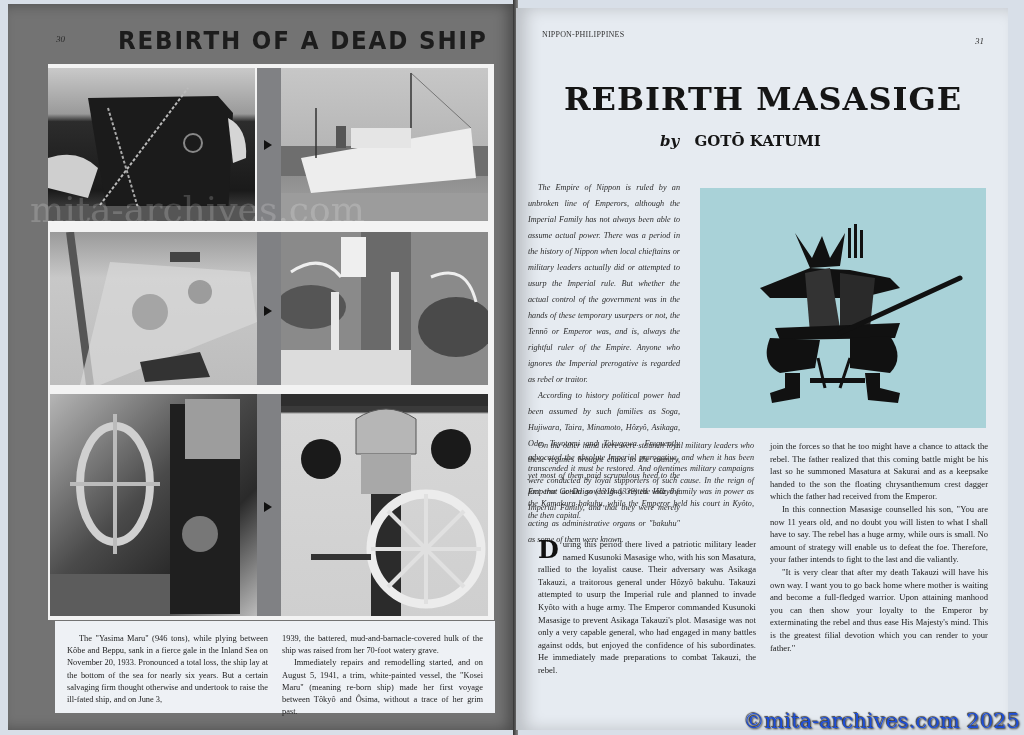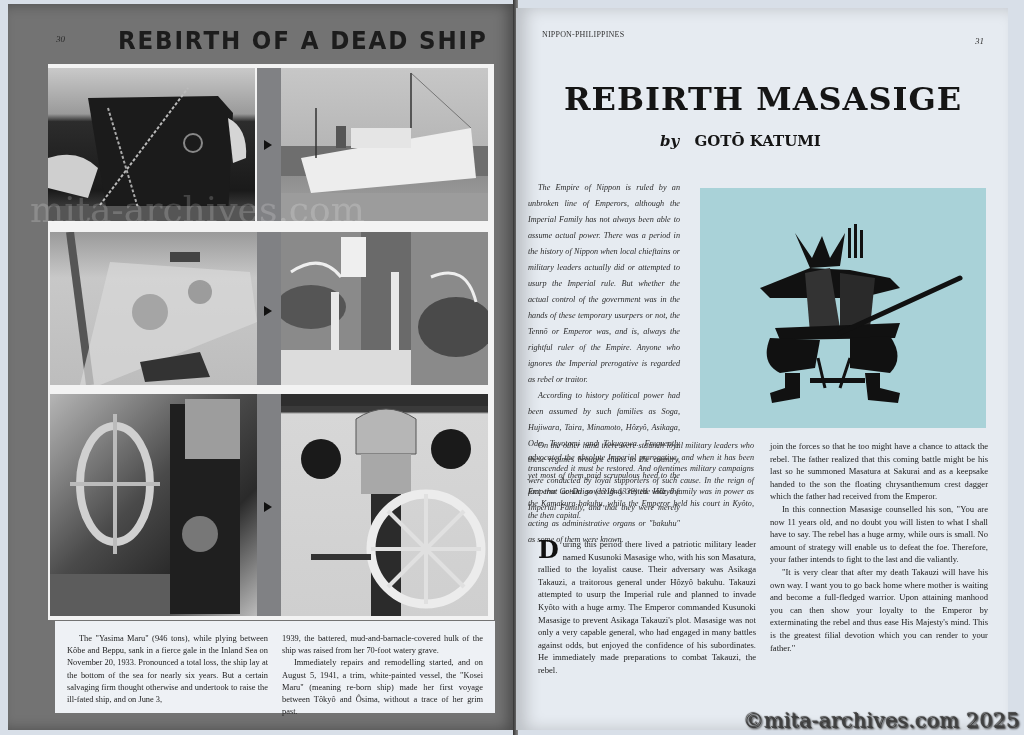--- a/index.html
+++ b/index.html
@@ -105,21 +105,21 @@
       margin: 2px 4px 0 0; font-family: "DejaVu Serif", serif; color:#111;
     }
     .body-col2 {
       position: absolute; left: 254px; top: 432px; width: 218px;
       font-size: 8.6px; line-height: 12.6px; color: #222; text-align: justify;
     }
     .body-col2 p { text-indent: 12px; }
     .body-col2 p.cont { text-indent: 0; }
     .watermark {
       position: absolute; right: 4px; bottom: 2px;
-      font-family: "DejaVu Serif", serif; font-size: 21px; color: #404040;
+      font-family: "DejaVu Serif", serif; font-size: 21px; color: #1d4ed8;
       text-shadow: 1px 1px 2px #222, -1px -1px 1px #444;
       white-space: nowrap;
     }
     .watermark-faint {
       position: absolute; left: 0px; top: 185px;
       font-family: "DejaVu Serif", serif; font-size: 36px;
       color: rgba(255,255,255,0.18); white-space: nowrap; margin-left: 22px;
     }
     .spine {
       position: absolute; left: 513px; top: 0; width: 5px; height: 735px;

